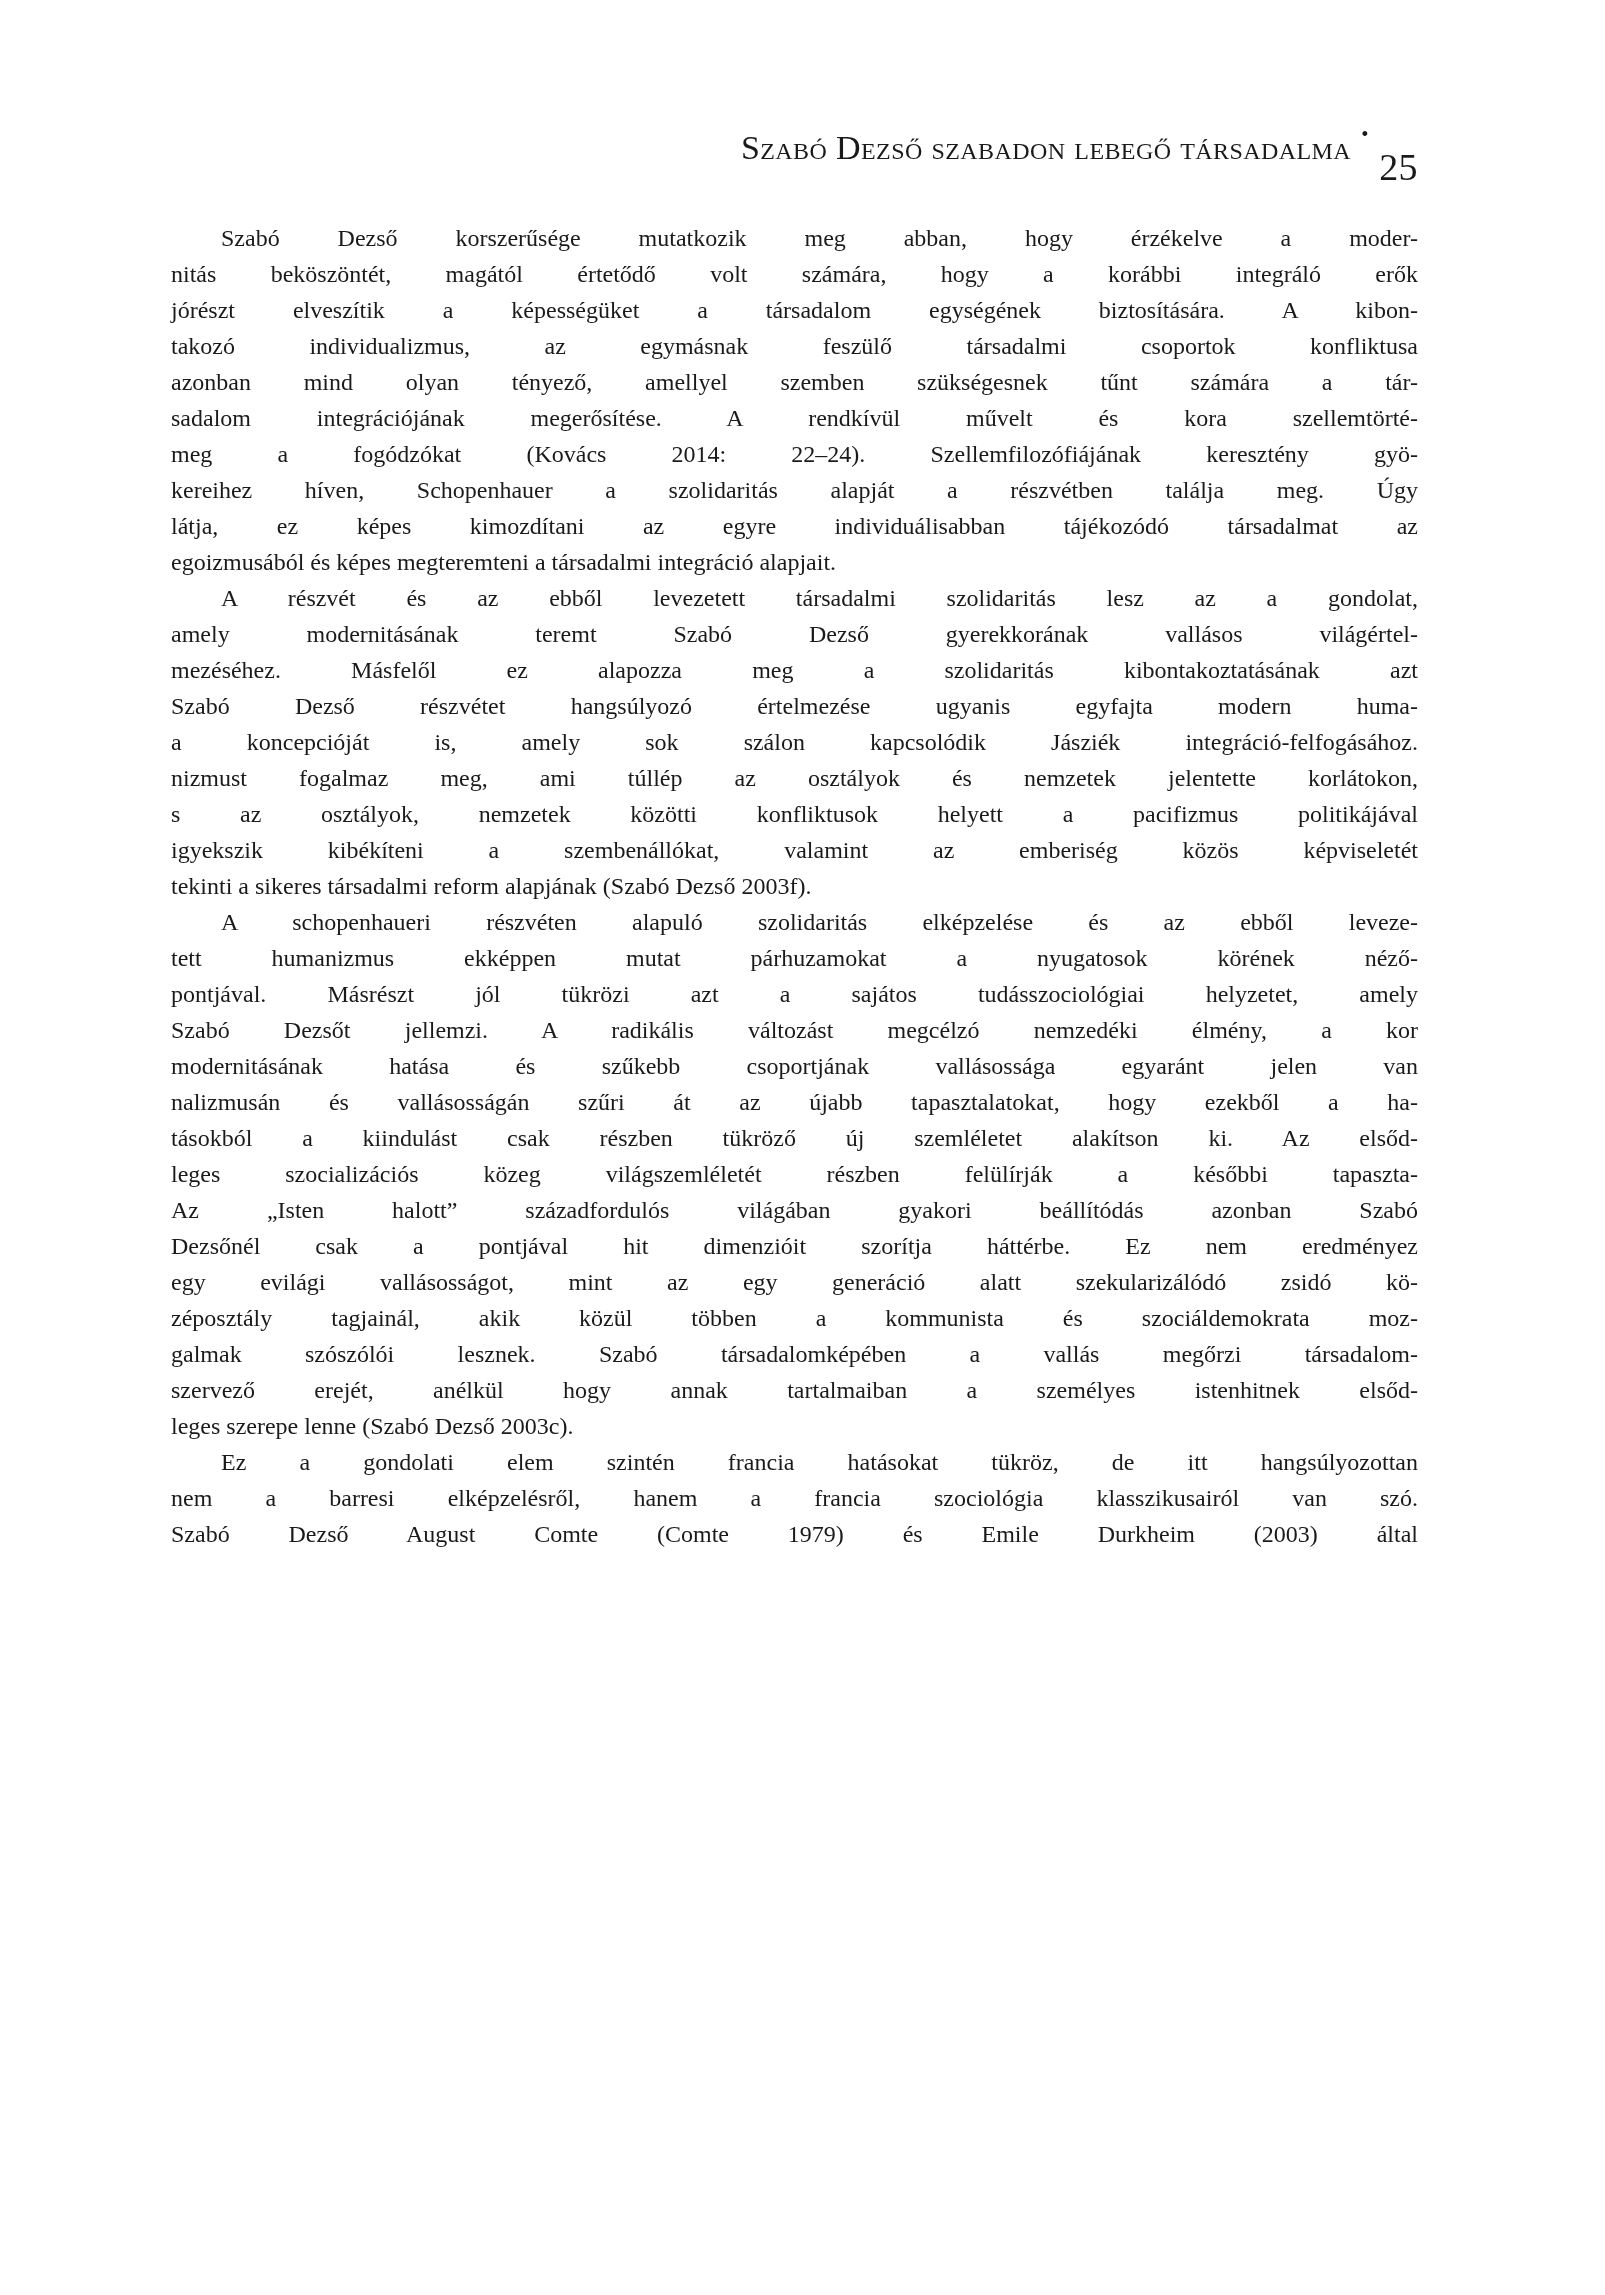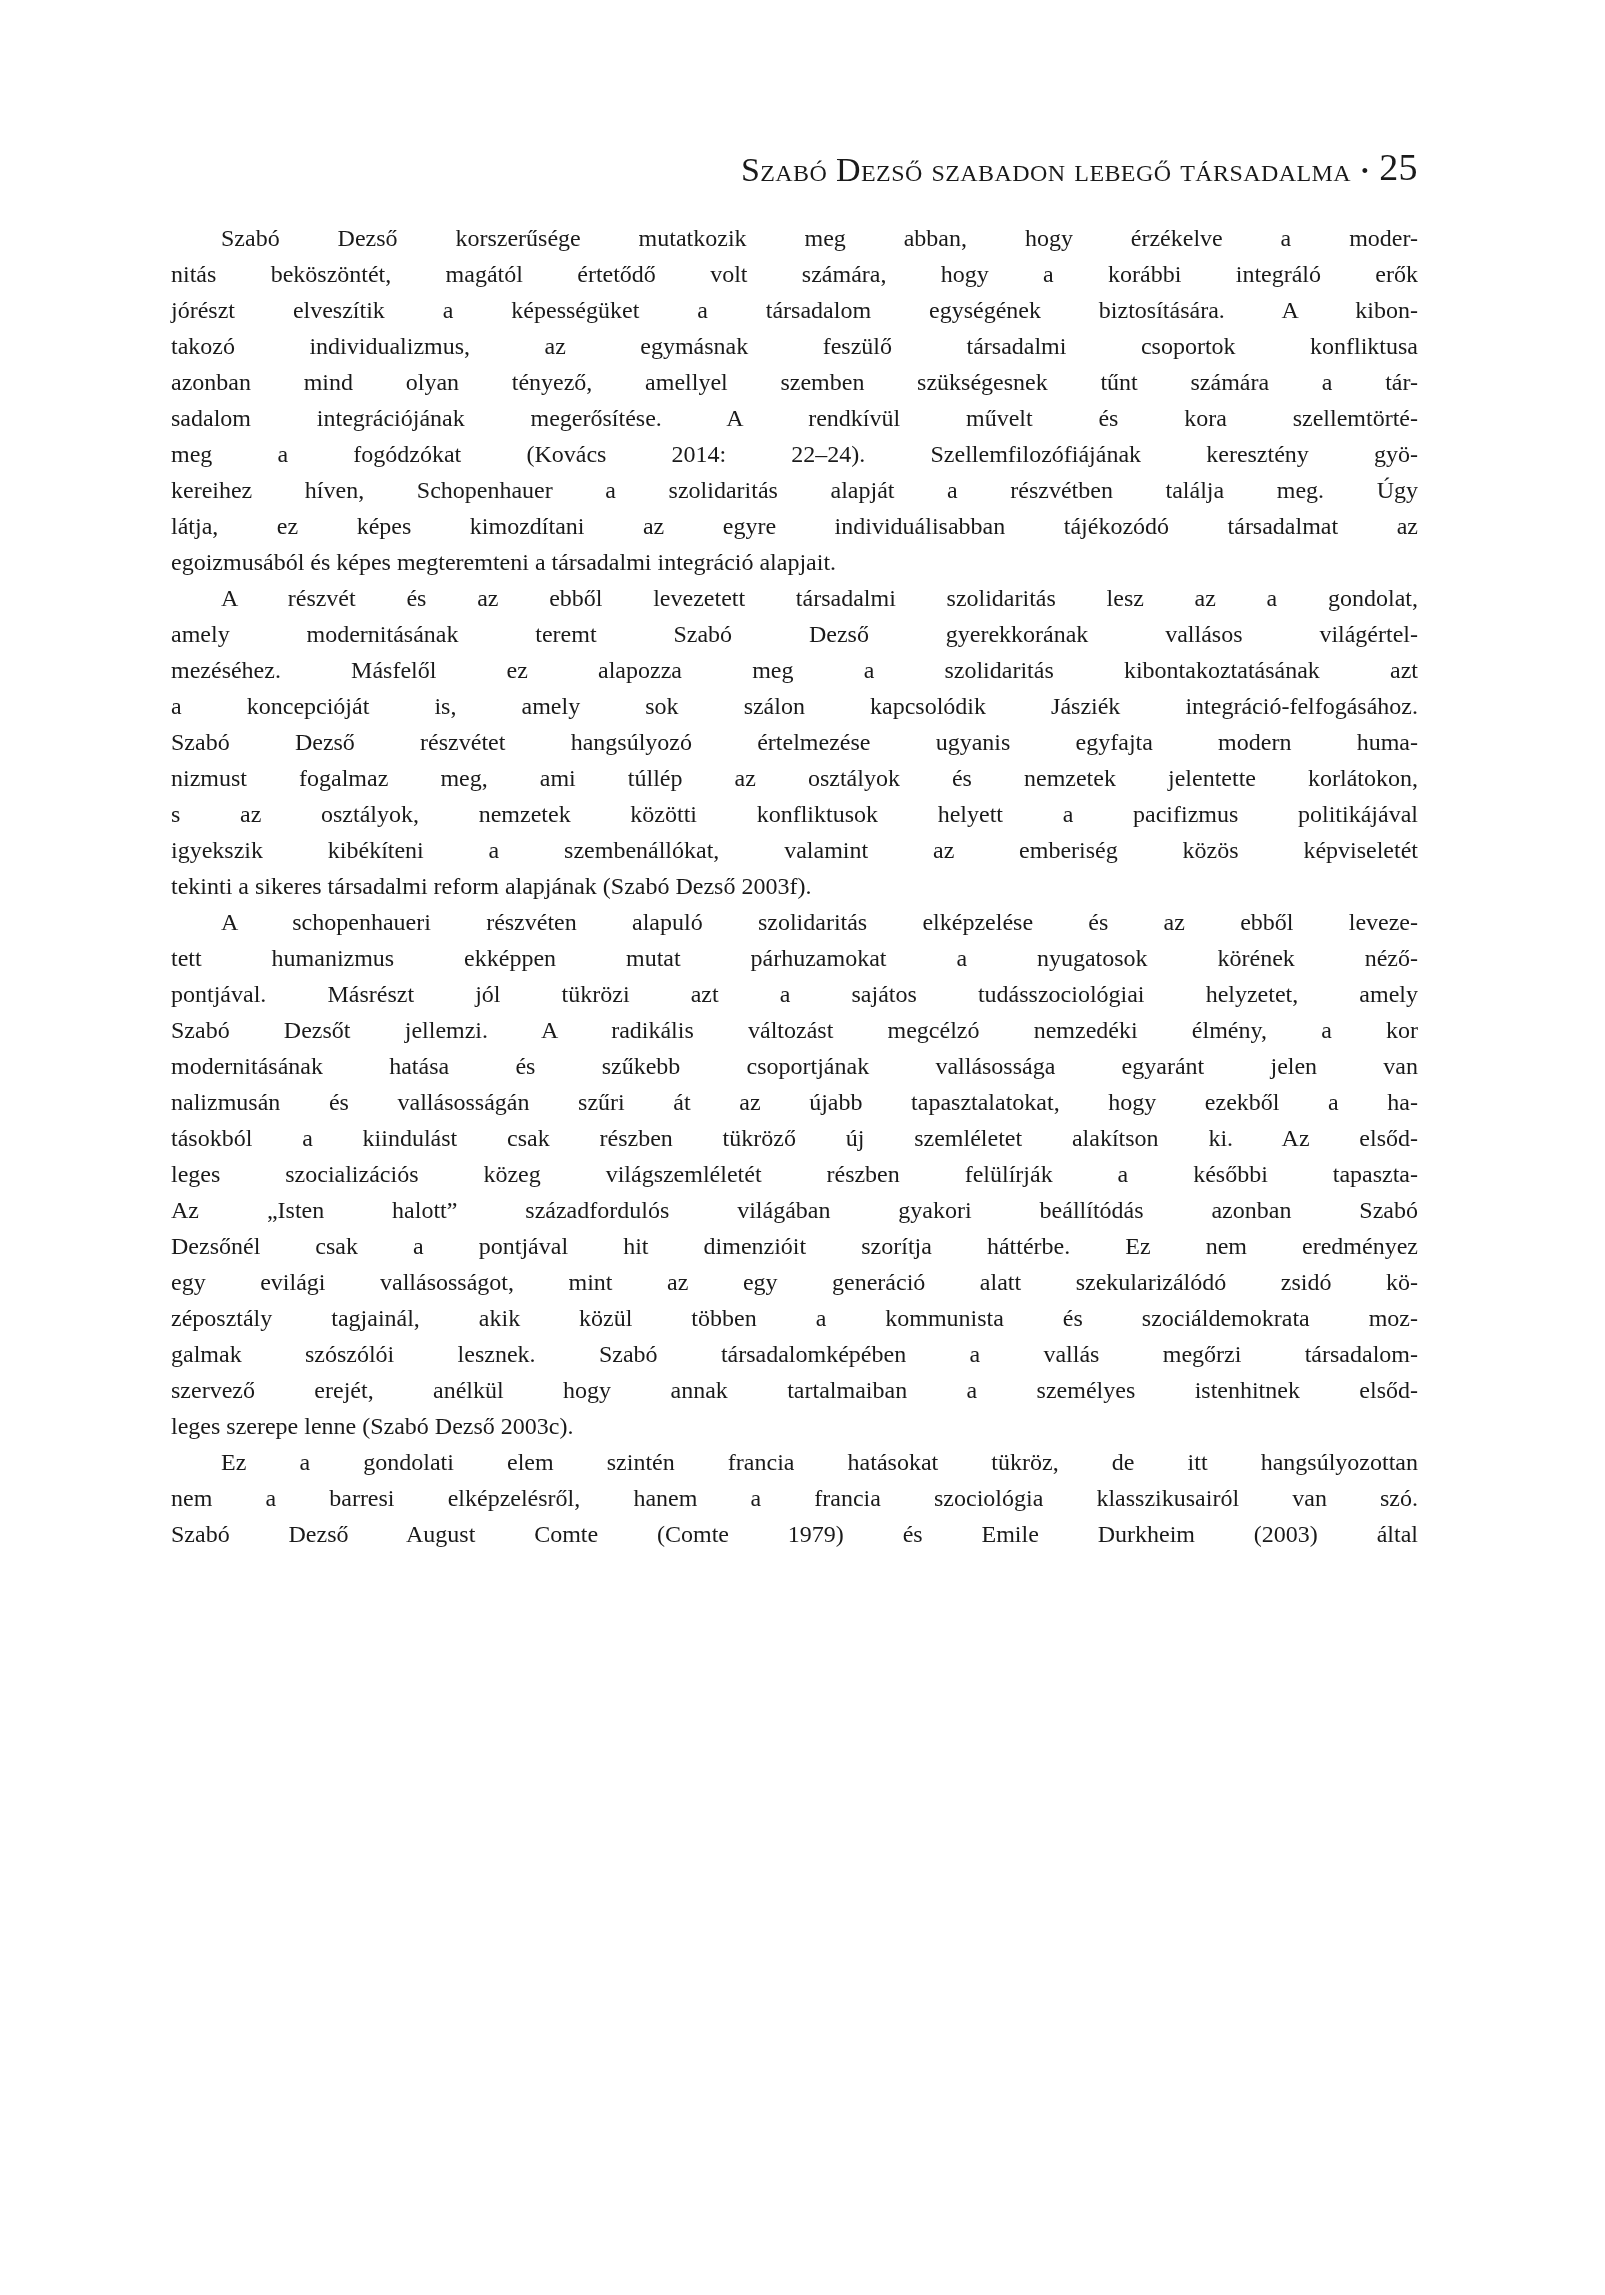--- a/index.html
+++ b/index.html
@@ -22,21 +22,21 @@
       width: 1247px;
     }
     .running-head {
       position: absolute;
       right: 0;
       top: 8.6px;
       font-size: 34px;
       letter-spacing: 0.4px;
       white-space: nowrap;
       display: flex;
-      align-items: flex-end;
+      align-items: flex-start;
       gap: 10.3px;
     }
     .running-head .title {
       font-variant: small-caps;
     }
     .running-head .sep {
       font-size: 20.6px;
       position: relative;
       top: -5.2px;
     }
@@ -86,22 +86,22 @@
         <span class="line">sadalom integrációjának megerősítése. A rendkívül művelt és kora szellemtörté-</span>
         <span class="line">meg a fogódzókat (Kovács 2014: 22–24). Szellemfilozófiájának keresztény gyö-</span>
         <span class="line">kereihez híven, Schopenhauer a szolidaritás alapját a részvétben találja meg. Úgy</span>
         <span class="line">látja, ez képes kimozdítani az egyre individuálisabban tájékozódó társadalmat az</span>
         <span class="line last">egoizmusából és képes megteremteni a társadalmi integráció alapjait.</span>
       </div>
       <div class="paragraph">
         <span class="line indent">A részvét és az ebből levezetett társadalmi szolidaritás lesz az a gondolat,</span>
         <span class="line">amely modernitásának teremt Szabó Dezső gyerekkorának vallásos világértel-</span>
         <span class="line">mezéséhez. Másfelől ez alapozza meg a szolidaritás kibontakoztatásának azt</span>
+        <span class="line">Szabó Dezső részvétet hangsúlyozó értelmezése ugyanis egyfajta modern huma-</span>
         <span class="line">a koncepcióját is, amely sok szálon kapcsolódik Jásziék integráció-felfogásához.</span>
-        <span class="line">Szabó Dezső részvétet hangsúlyozó értelmezése ugyanis egyfajta modern huma-</span>
         <span class="line">nizmust fogalmaz meg, ami túllép az osztályok és nemzetek jelentette korlátokon,</span>
         <span class="line">s az osztályok, nemzetek közötti konfliktusok helyett a pacifizmus politikájával</span>
         <span class="line">igyekszik kibékíteni a szembenállókat, valamint az emberiség közös képviseletét</span>
         <span class="line last">tekinti a sikeres társadalmi reform alapjának (Szabó Dezső 2003f).</span>
       </div>
       <div class="paragraph">
         <span class="line indent">A schopenhaueri részvéten alapuló szolidaritás elképzelése és az ebből leveze-</span>
         <span class="line">tett humanizmus ekképpen mutat párhuzamokat a nyugatosok körének néző-</span>
         <span class="line">pontjával. Másrészt jól tükrözi azt a sajátos tudásszociológiai helyzetet, amely</span>
         <span class="line">Szabó Dezsőt jellemzi. A radikális változást megcélzó nemzedéki élmény, a kor</span>

